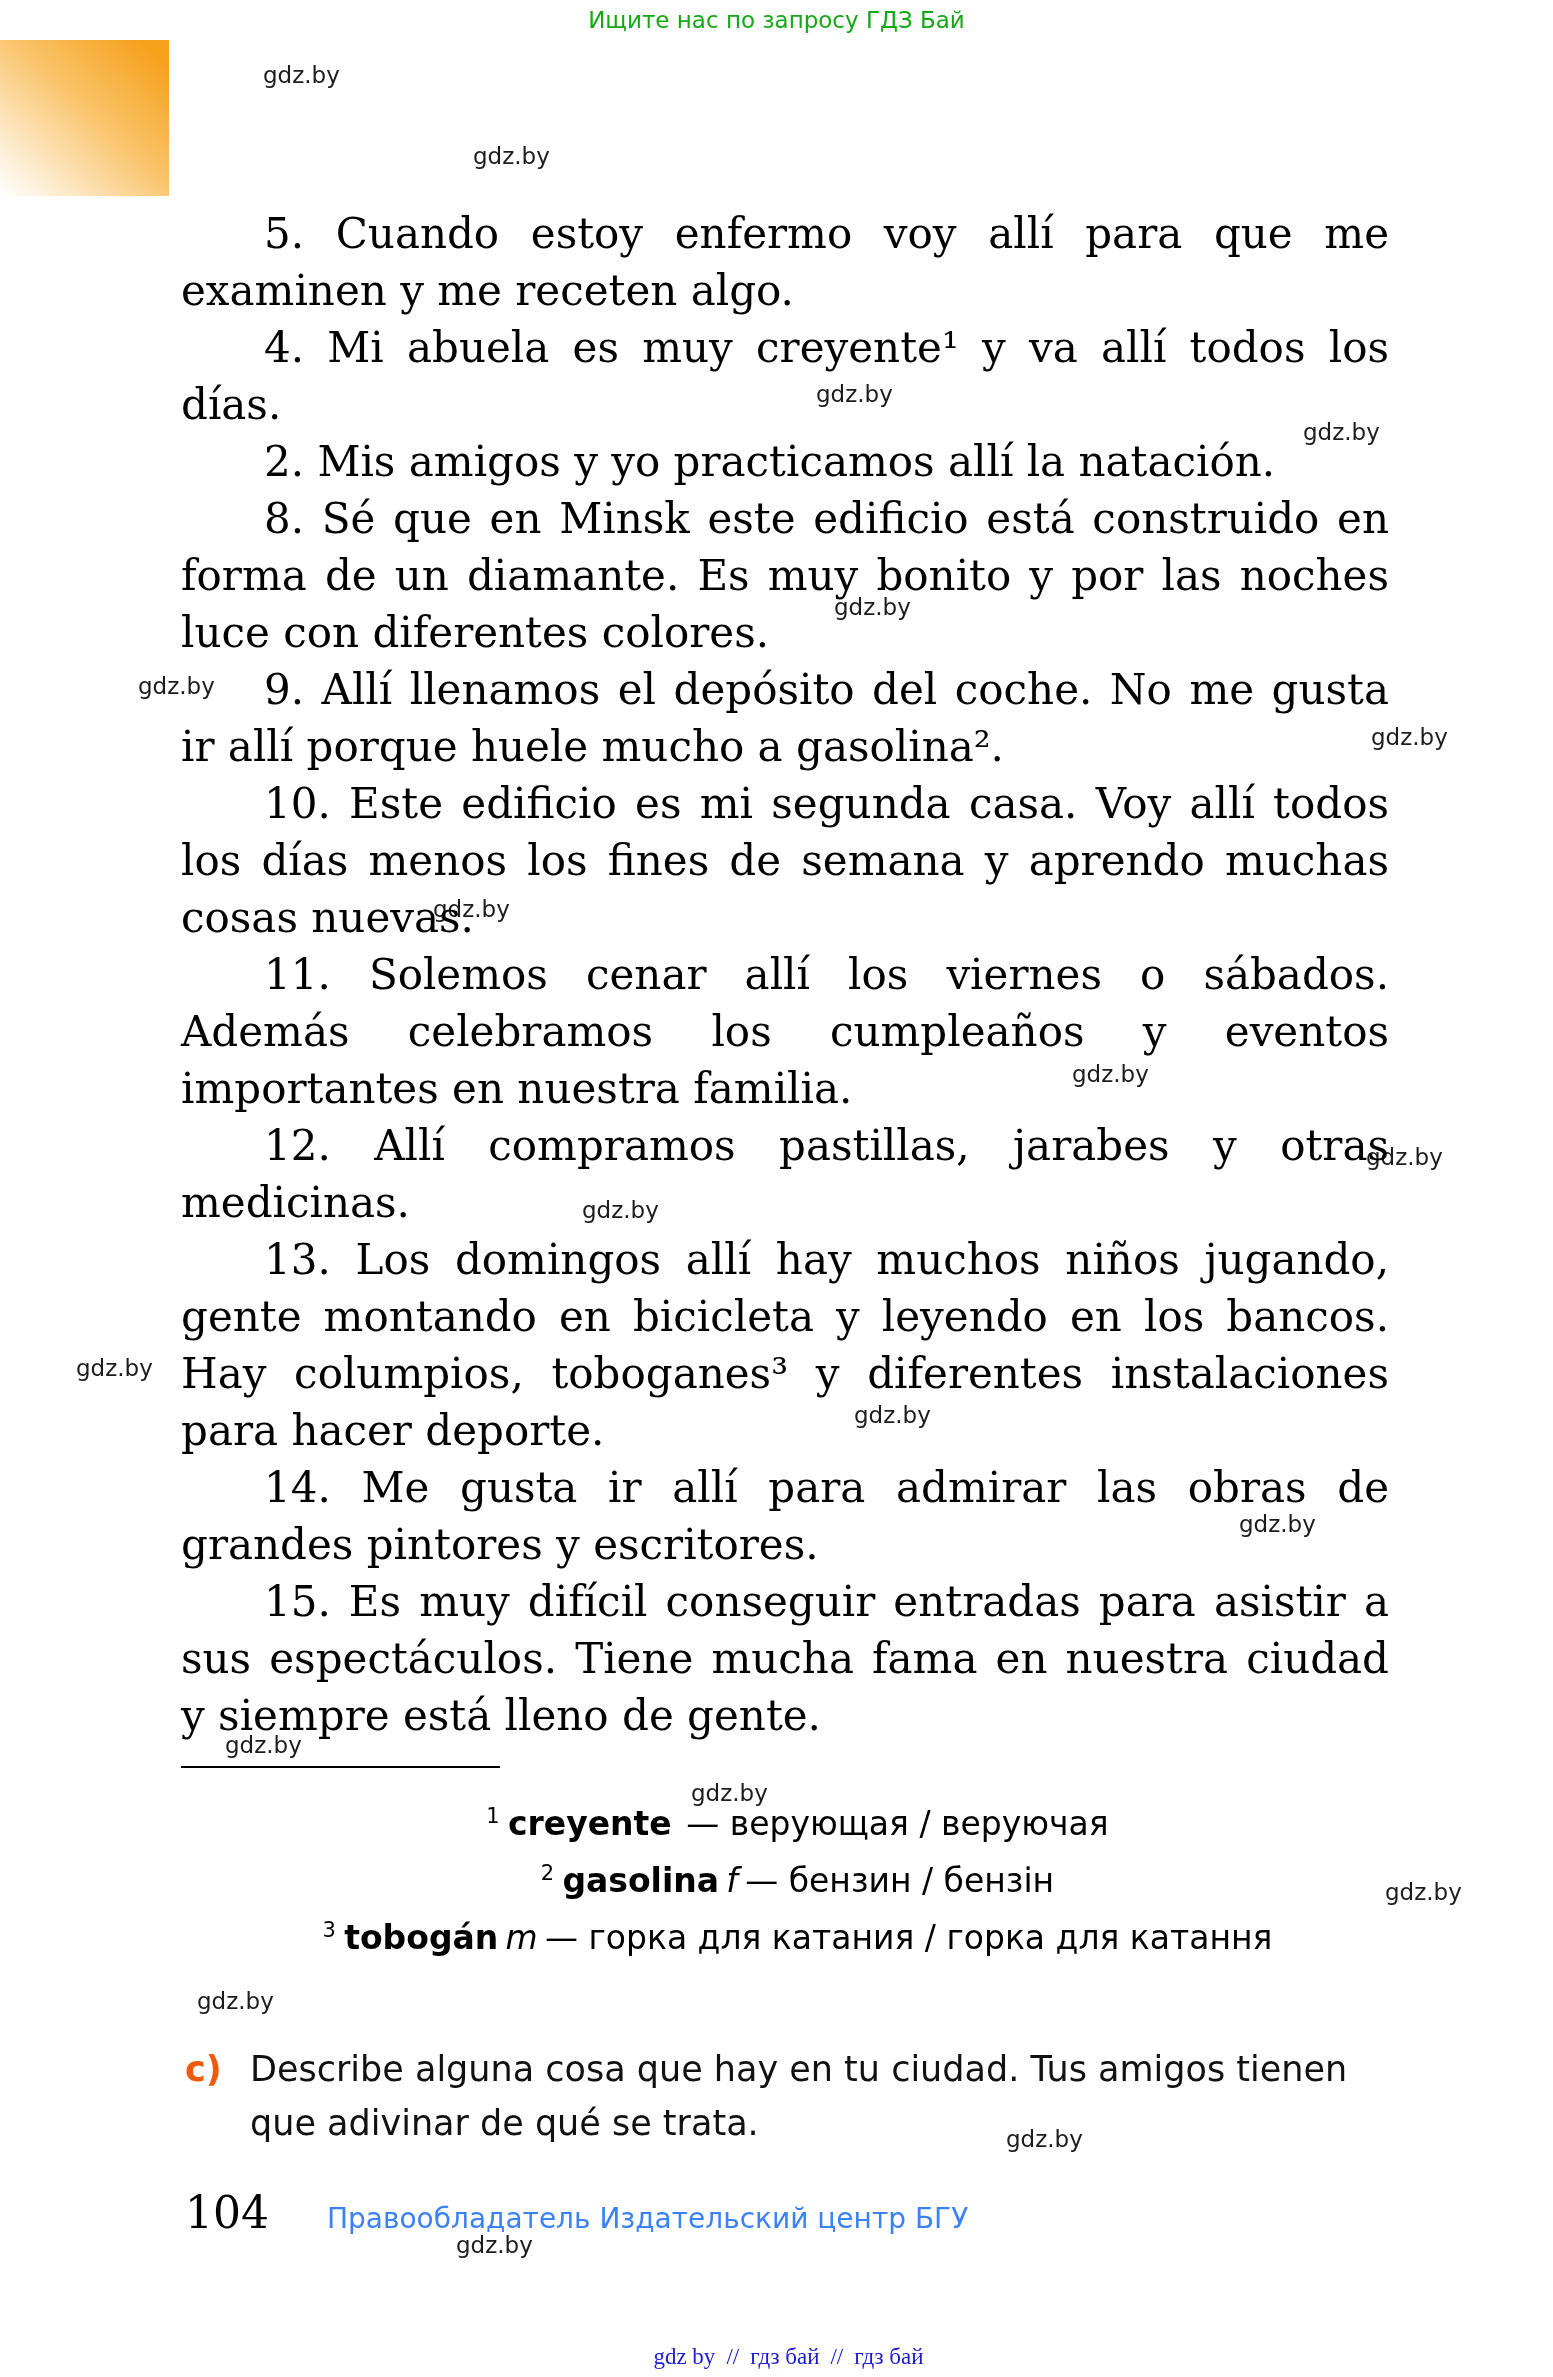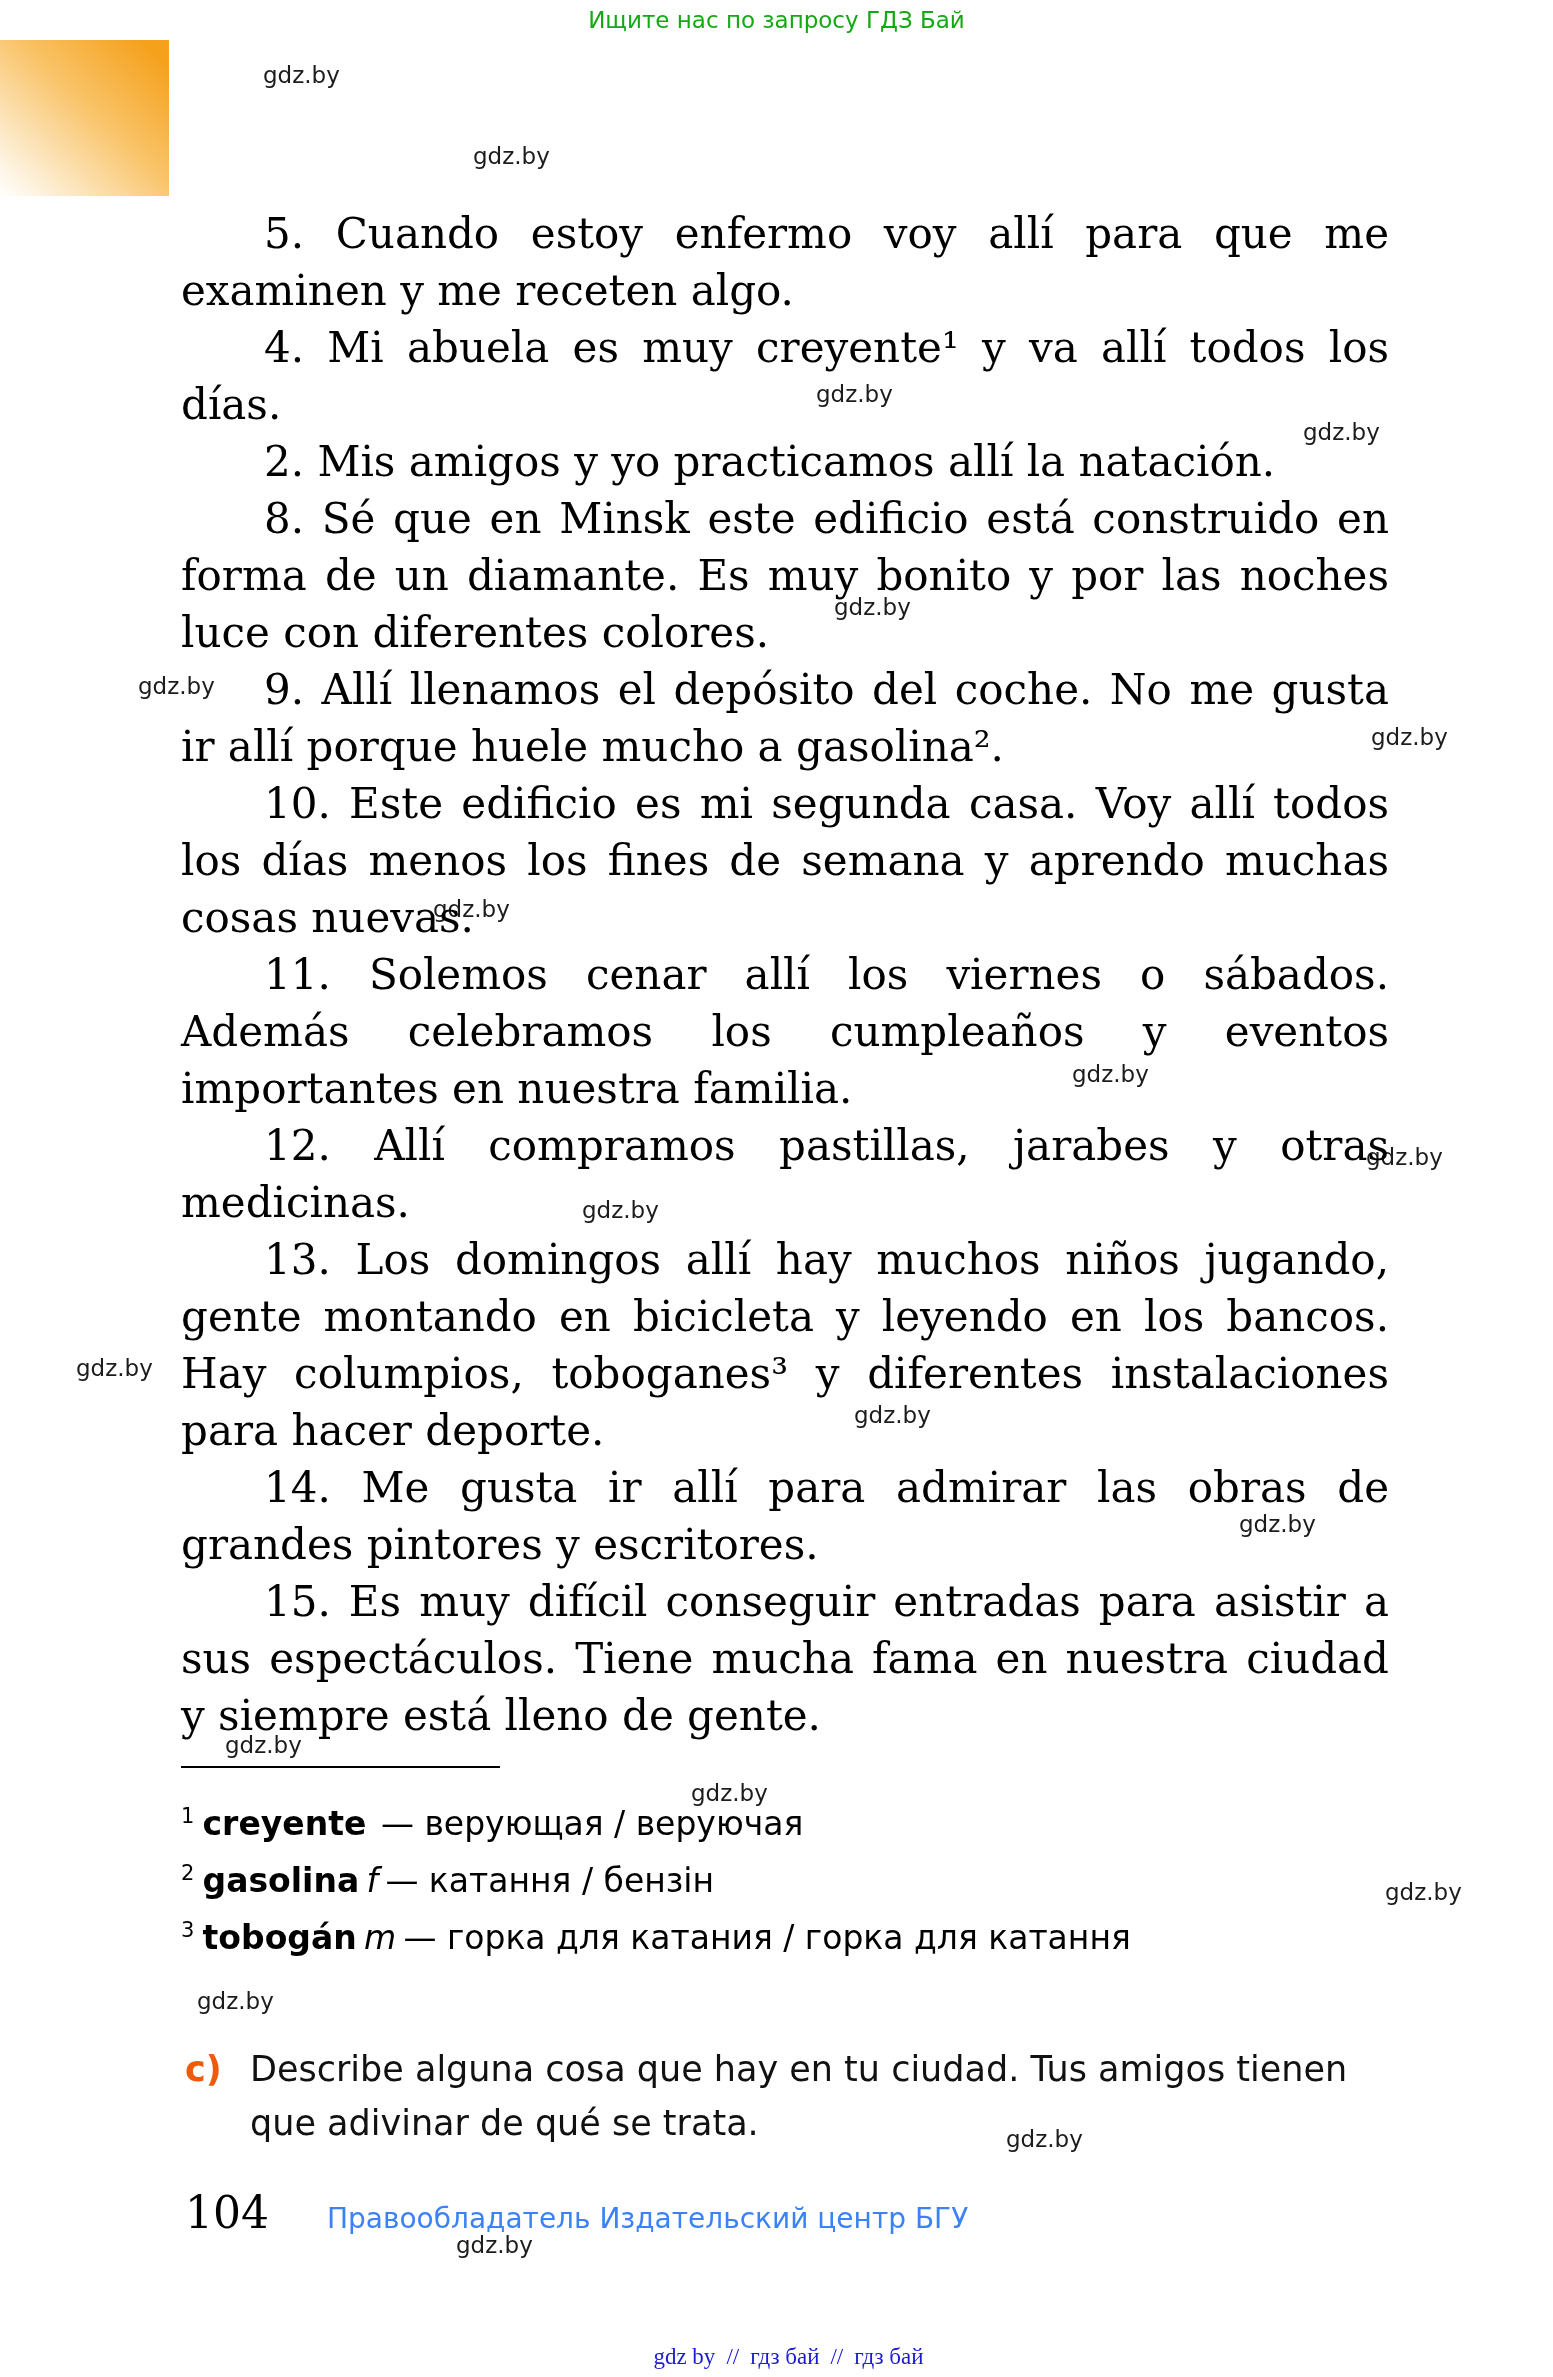--- a/index.html
+++ b/index.html
@@ -35,21 +35,21 @@
   .content p { margin: 0; text-indent: 83px; }
   .fn-rule {
     position: absolute; left: 181px; top: 1766px; width: 319px;
     border-top: 2.7px solid #000;
   }
   .footnotes {
     position: absolute; left: 181px; top: 1792px; width: 1233px;
     font-family: "DejaVu Sans", sans-serif;
     font-size: 33px; line-height: 49px; color: #000;
   }
-  .footnotes .fn { margin: 0 0 0.9px 0; }
+  .footnotes .fn { margin: 0 0 0.9px 0; text-align: center; }
   .footnotes sup { font-size: 21px; margin-right: 8.2px; }
   .footnotes b { margin-right: 7.3px; }
   .footnotes i { margin-right: 7.3px; }
   .task-c {
     position: absolute; left: 185px; top: 2042px; width: 1220px;
     display: flex;
     font-family: "DejaVu Sans", sans-serif;
     font-size: 35px; line-height: 54px; color: #111;
   }
   .task-c .marker { color: #ef5a0e; font-weight: bold; flex: 0 0 65px; }
@@ -111,21 +111,21 @@
   <p>15. Es muy difícil conseguir entradas para asistir a sus espectáculos. Tiene mucha fama en nuestra ciudad y siempre está lleno de gente.</p>
 </div>
 
 <div class="fn-rule"></div>
 
 <div class="footnotes">
   <div class="fn">
     <sup>1</sup><b>creyente</b><i></i><span>— верующая / веруючая</span>
   </div>
   <div class="fn">
-    <sup>2</sup><b>gasolina</b><i>f</i><span>— катання / бензін</span>
+    <sup>2</sup><b>gasolina</b><i>f</i><span>— бензин / бензін</span>
   </div>
   <div class="fn">
     <sup>3</sup><b>tobogán</b><i>m</i><span>— горка для катания / горка для катання</span>
   </div>
 </div>
 
 <div class="task-c">
   <span class="marker">c)</span>
   <span class="text">Describe alguna cosa que hay en tu ciudad. Tus amigos tienen que adivinar de qué se trata.</span>
 </div>

